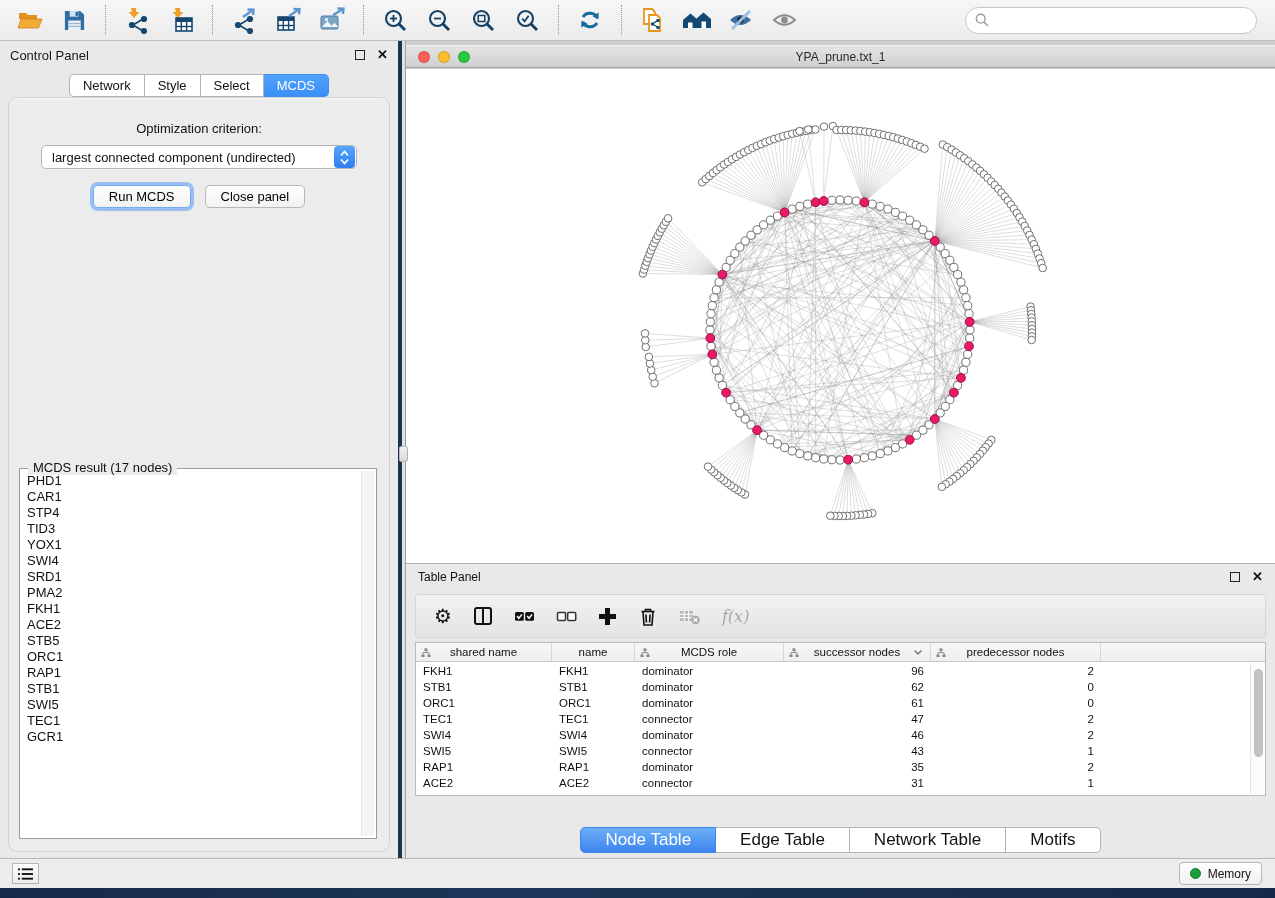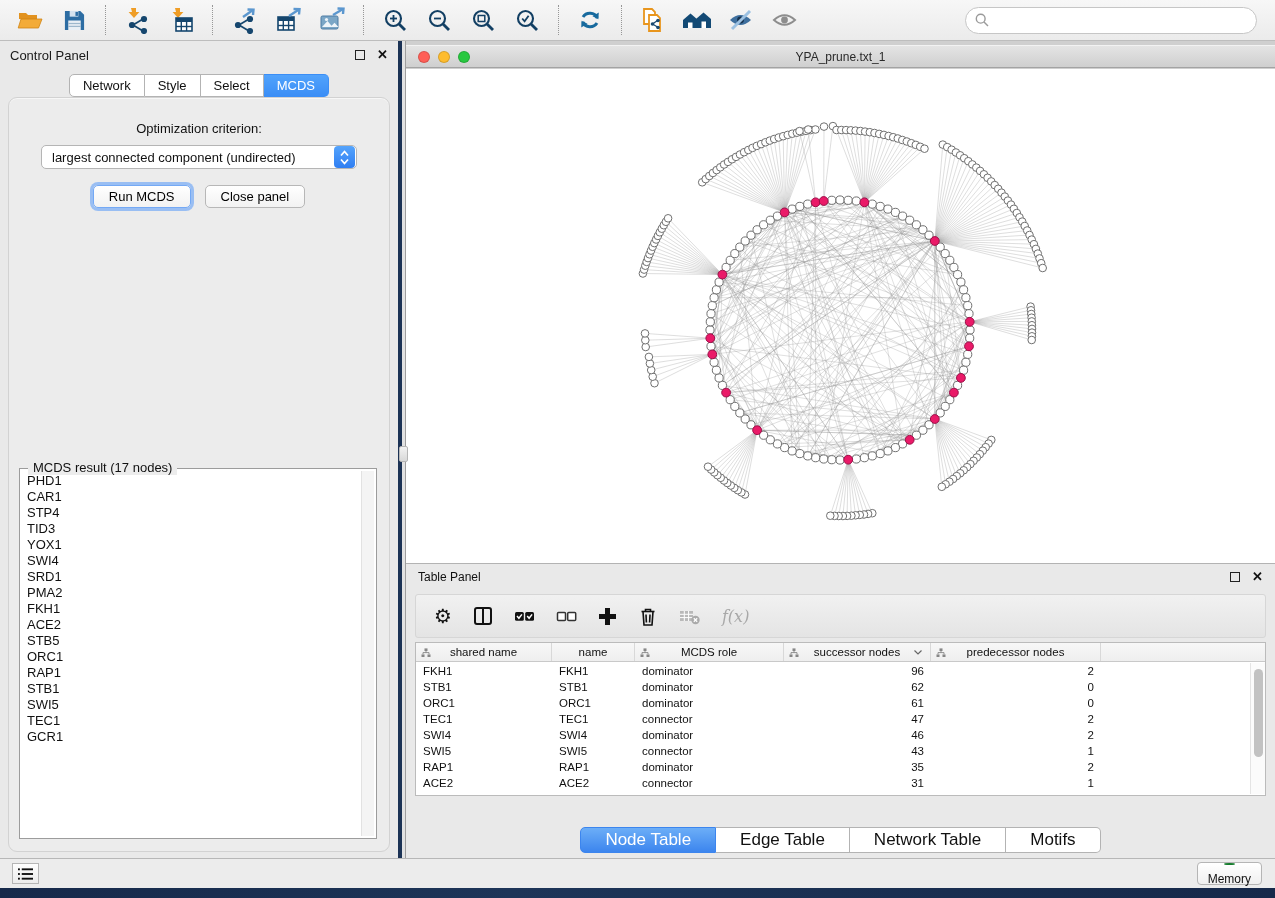--- a/index.html
+++ b/index.html
@@ -100,21 +100,21 @@
   .tp-tabs .seg.active { background:linear-gradient(#6caef7,#3c85ee); border-color:#3c85ee; }
 
   
   .status-bar { position:absolute; left:0; right:0; bottom:10px; height:30px;
     background:#ececec; border-top:1px solid #b7b7b7; z-index:3; }
   .list-btn { position:absolute; left:12px; top:4px; width:27px; height:21px;
     background:linear-gradient(#fdfdfd,#ececec); border:1px solid #b5b5b5;
     display:flex; align-items:center; justify-content:center; }
   .memory-btn { position:absolute; right:13px; top:3px; height:23px; padding:0 10px;
     display:flex; align-items:center; gap:7px; background:linear-gradient(#ffffff,#f0f0f0);
-    border:1px solid #b5b5b5; border-radius:4px; font-size:12px;flex-direction:column; }
+    border:1px solid #b5b5b5; border-radius:4px; font-size:12px; }
   .green-dot { width:11px; height:11px; border-radius:50%; background:#1f9d3c; border:1px solid #157a2c; }
 </style>
 </head>
 <body>
 
 <div class="left-strip"></div>
 
 <div class="toolbar">
   <div class="tb-btn">
     <svg width="26" height="22" viewBox="0 0 26 22">

